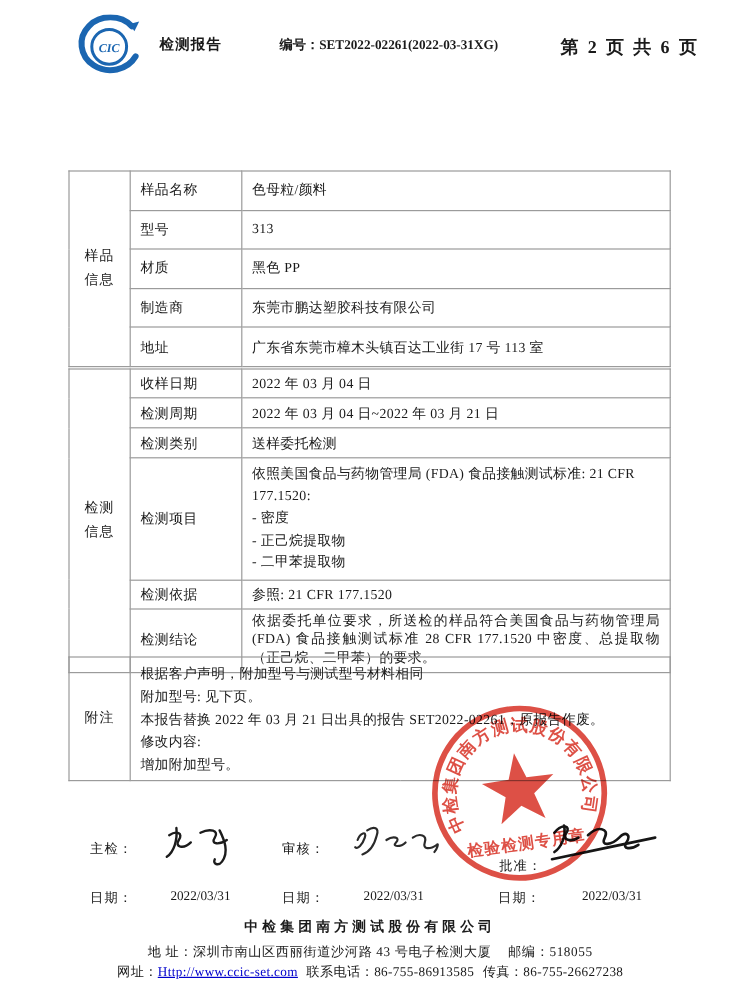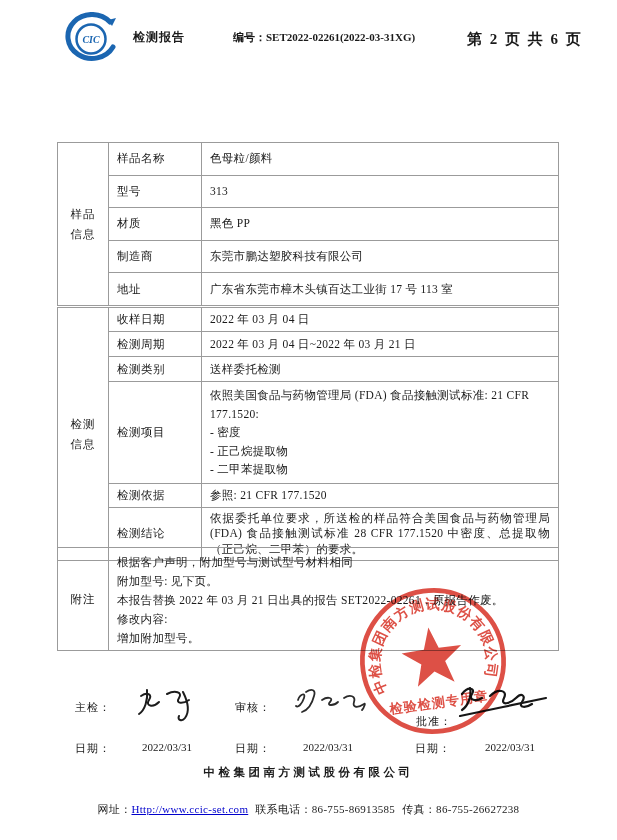--- a/index.html
+++ b/index.html
@@ -174,19 +174,22 @@
   </svg>
 
   <div class="datelbl" style="left:75px;">日期：</div>
   <div class="dateval" style="left:142px;">2022/03/31</div>
   <div class="datelbl" style="left:235px;">日期：</div>
   <div class="dateval" style="left:303px;">2022/03/31</div>
   <div class="datelbl" style="left:415px;">日期：</div>
   <div class="dateval" style="left:485px;">2022/03/31</div>
 
   <div class="ft-co">中检集团南方测试股份有限公司</div>
+  <div class="ft-addr">
+    <span>地  址：</span><span>深圳市南山区西丽街道沙河路 43 号电子检测大厦</span><span class="sp"></span><span>邮编：</span><span>518055</span>
+  </div>
   <div class="ft-web">
     <span>网址：</span><a href="#">Http://www.ccic-set.com</a>
     <span class="sp" style="width:4px;"></span><span>联系电话：</span><span>86-755-86913585</span>
     <span class="sp" style="width:4px;"></span><span>传真：</span><span>86-755-26627238</span>
   </div>
 
 </div>
 
 </body></html>

